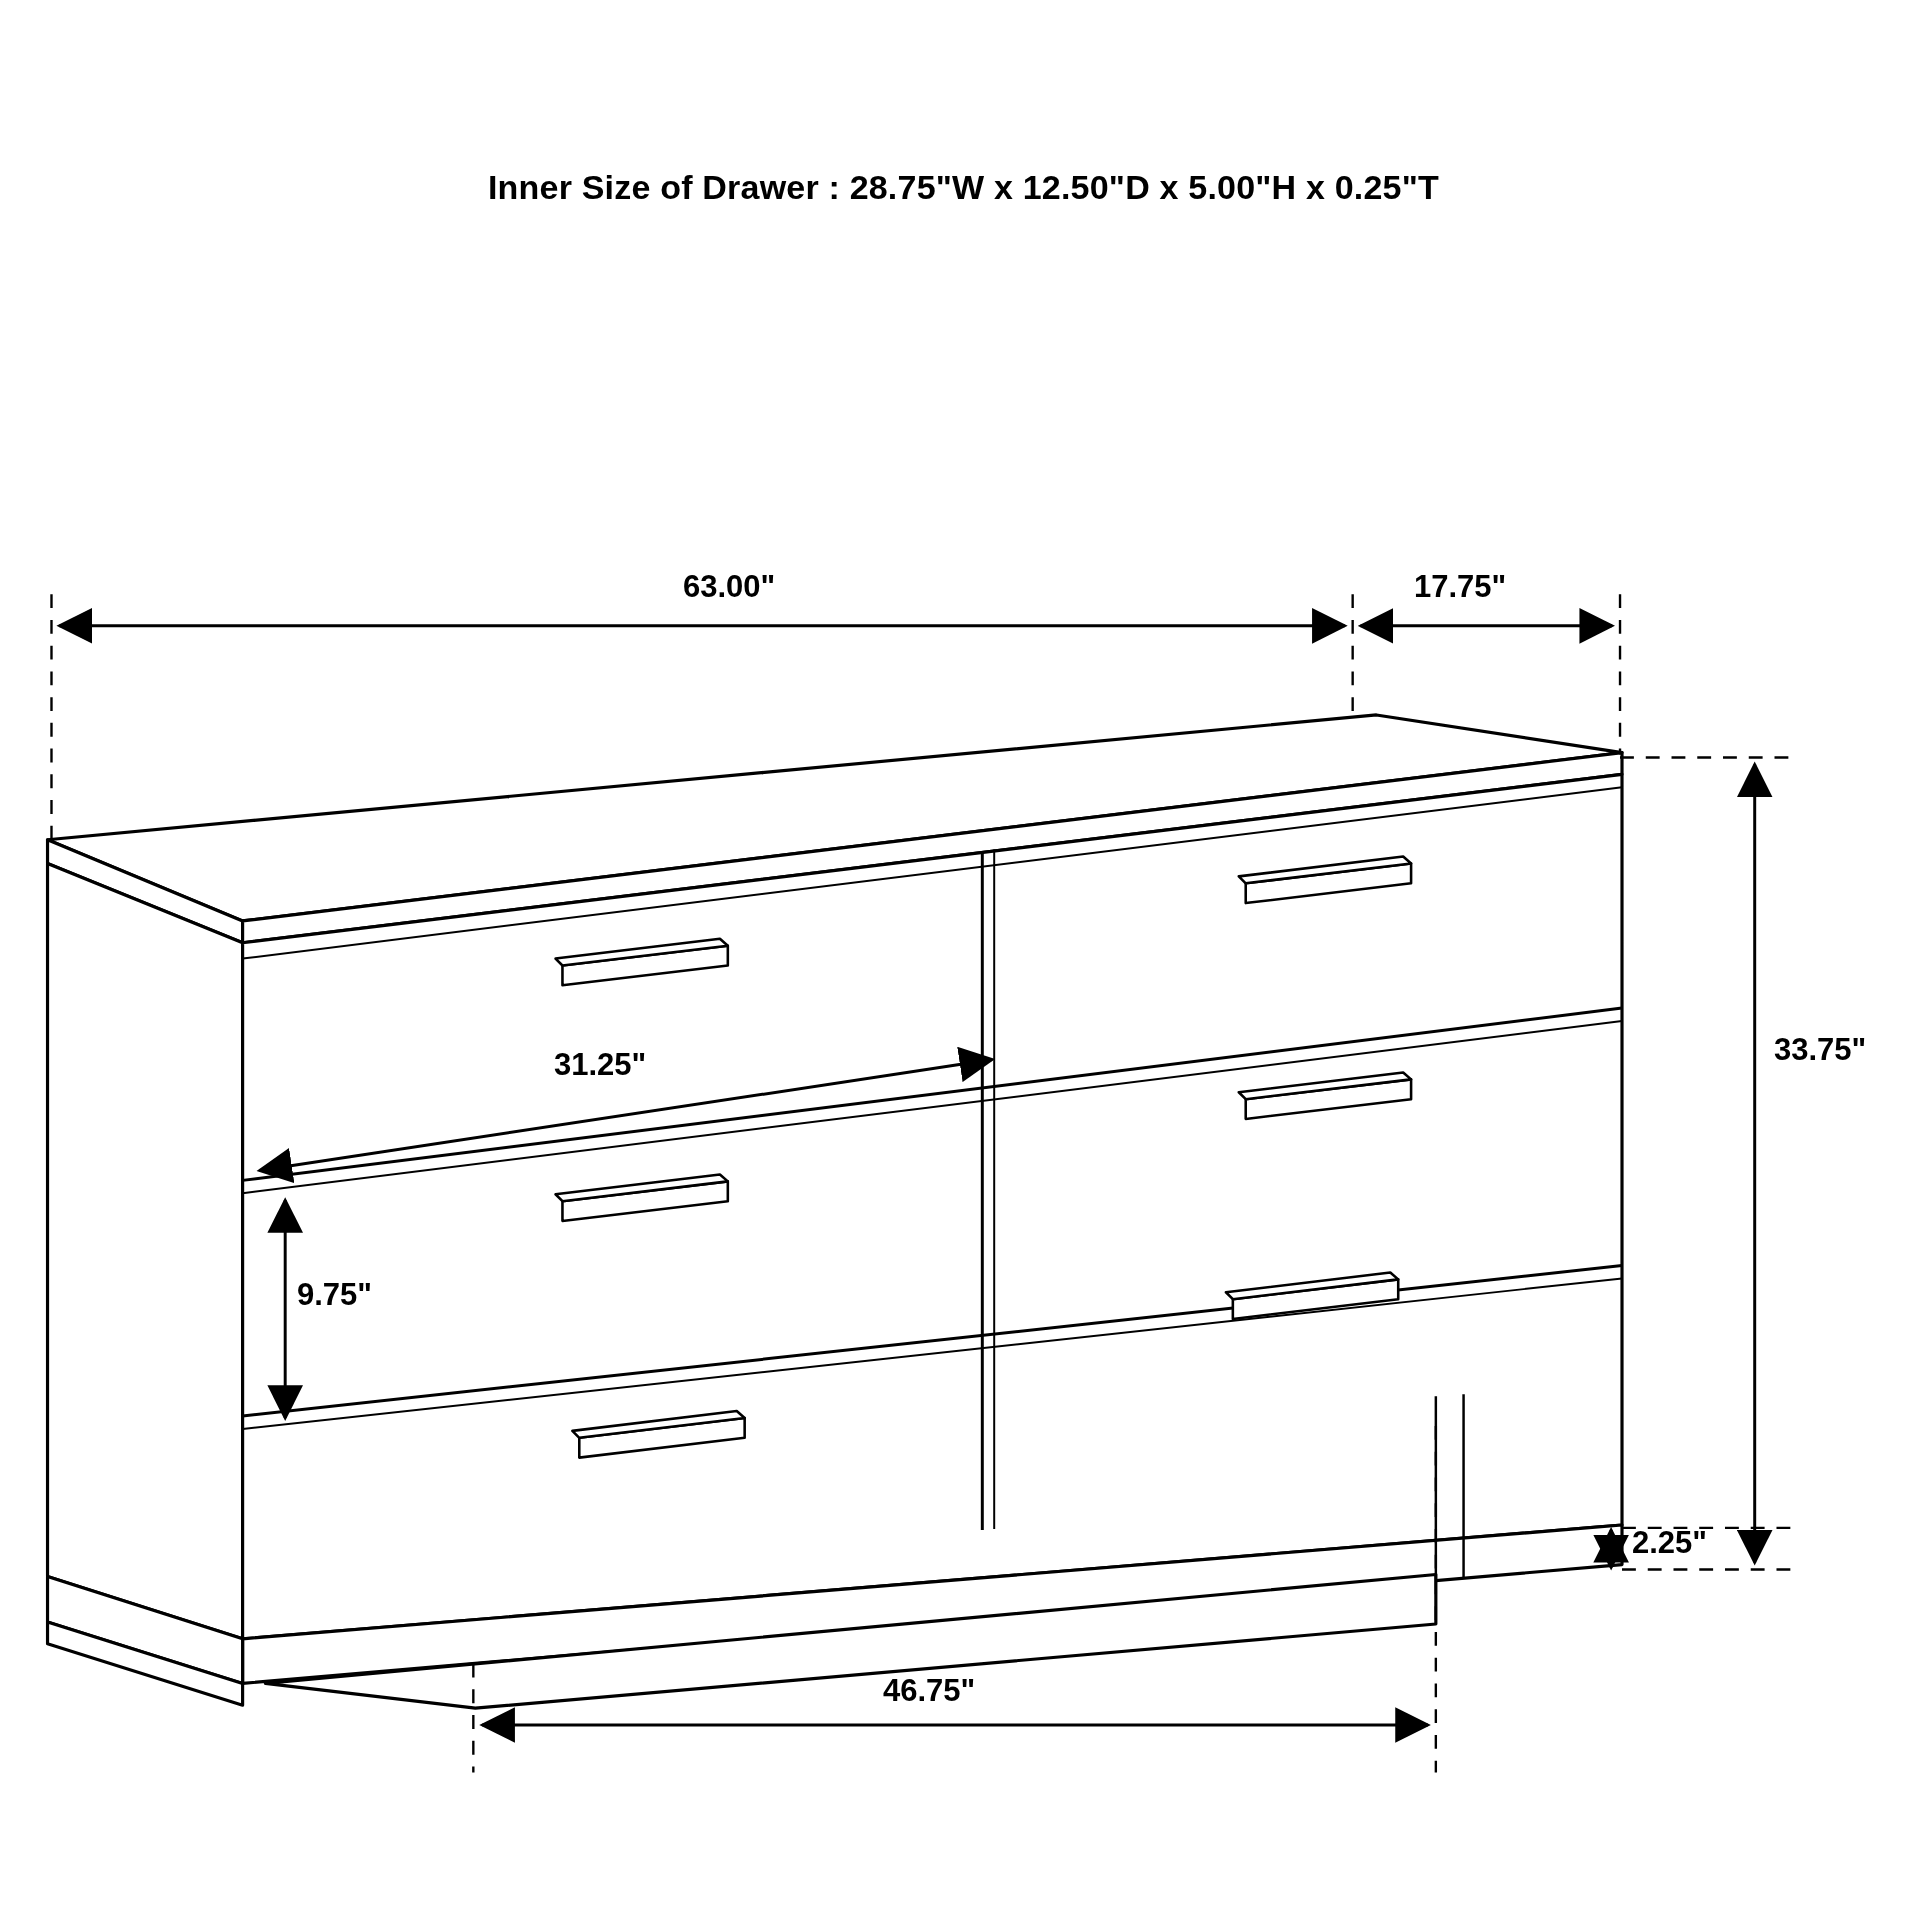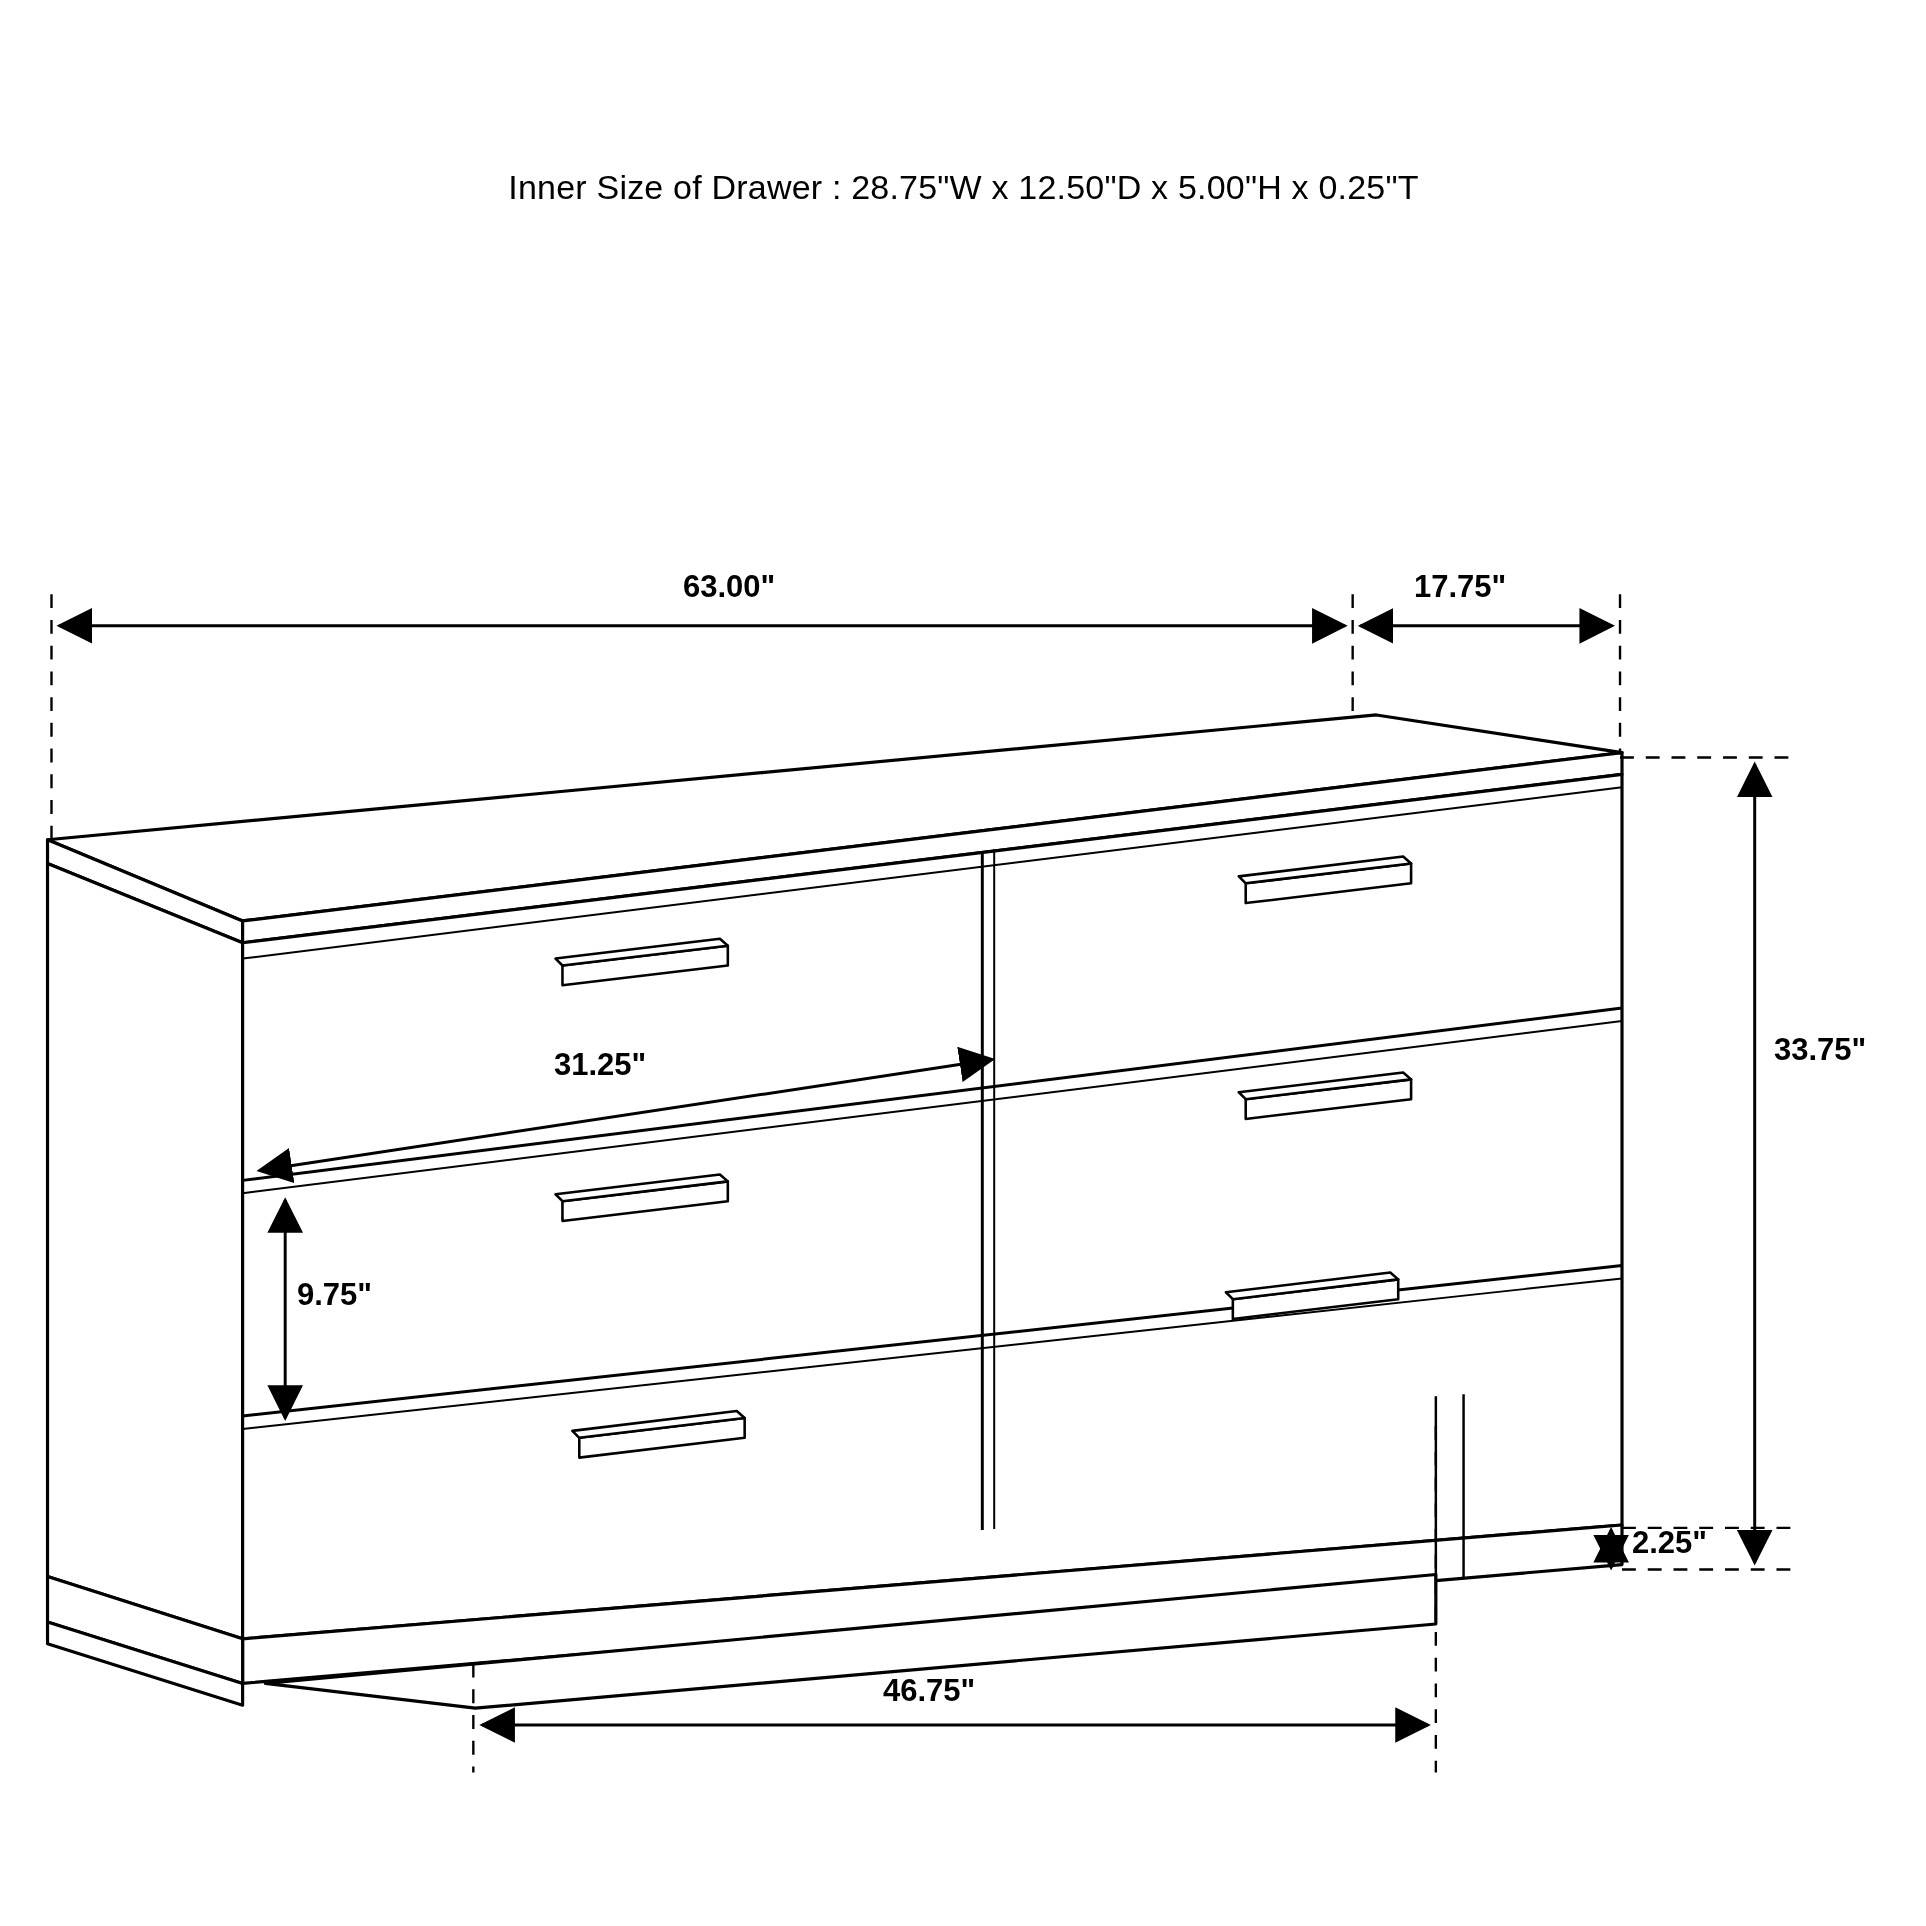--- a/index.html
+++ b/index.html
@@ -19,21 +19,21 @@
     width: 1927px;
     height: 1927px;
   }
   #title {
     position: absolute;
     left: 0;
     top: 168px;
     width: 1927px;
     text-align: center;
     font-size: 34px;
-    font-weight: normal;
+    font-weight: bold;
     letter-spacing: 0.2px;
   }
   #drawing {
     position: absolute;
     left: 0;
     top: 0;
     width: 1927px;
     height: 1927px;
   }
   .dim-label {

